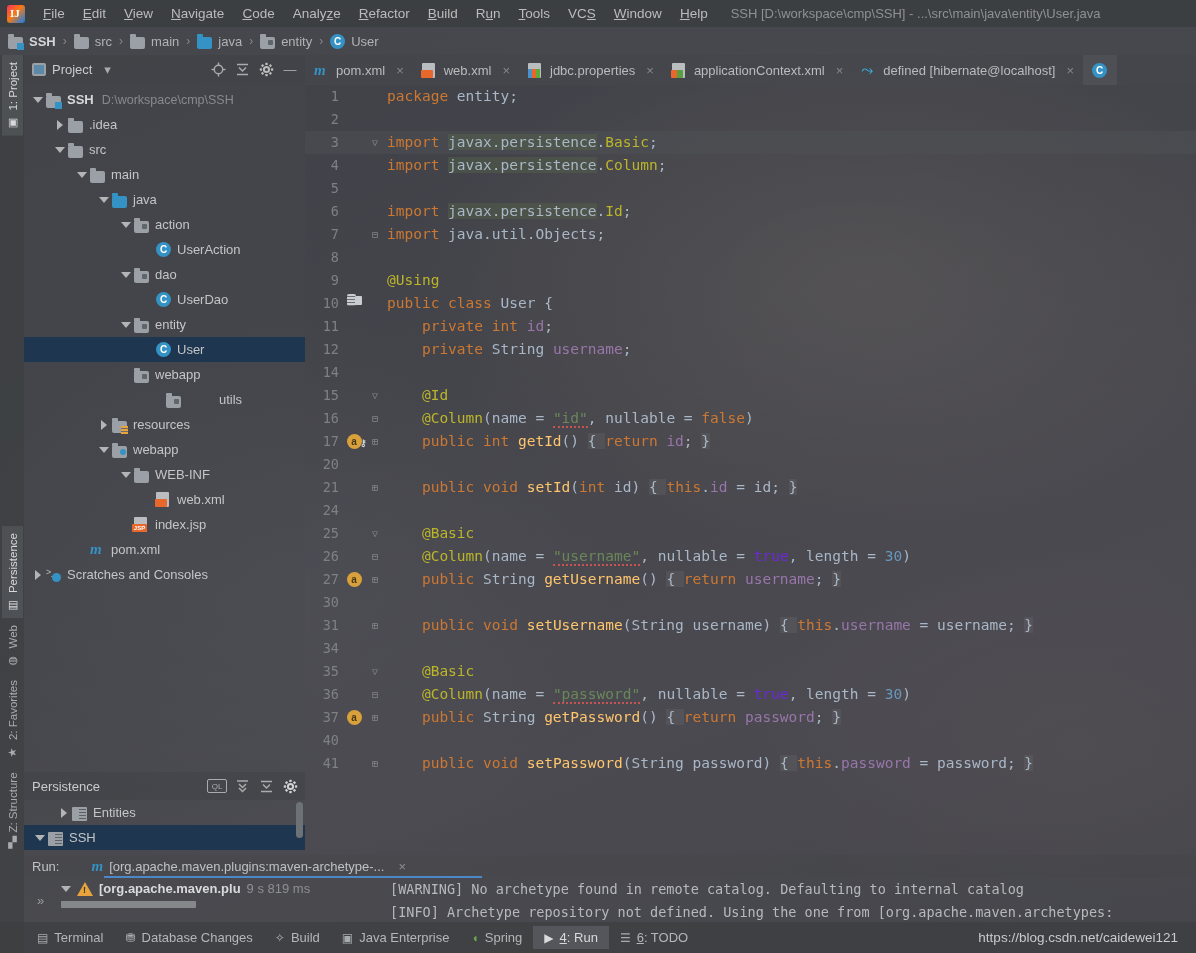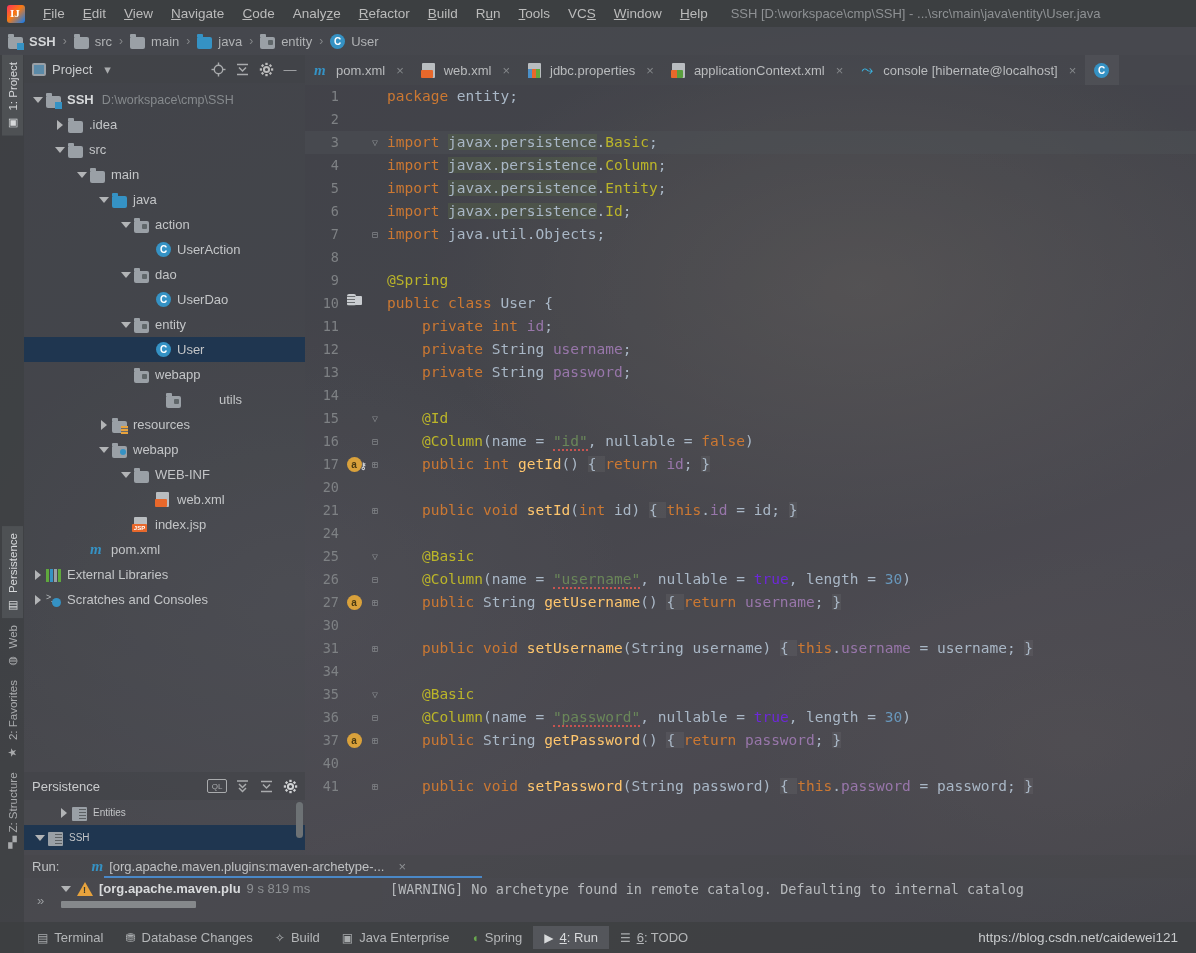--- a/index.html
+++ b/index.html
@@ -106,21 +106,21 @@
   .dbic{width:15px;height:14px;position:relative;top:1px;background:#9aa0a6;border-radius:1px;}
   .dbic:after{content:"";position:absolute;right:1px;top:2px;width:7px;height:10px;
     background:repeating-linear-gradient(#5c6063 0 1px,transparent 1px 3px);}
 
   
   .persist-panel{
     position:absolute; left:24px; top:772px; width:281px; height:83px;
     background:rgba(62,64,68,0.45); z-index:10;
   }
   .persist-rows{position:relative;}
-  .prow{height:25px;display:flex;align-items:center;padding-left:8px;white-space:nowrap;font-size:10px;}
+  .prow{height:25px;display:flex;align-items:center;padding-left:8px;white-space:nowrap;font-size:13px;}
   .prow.sel{background:#1f3650;}
   .pscroll{position:absolute;right:2px;top:2px;width:7px;height:36px;background:#6d7275;border-radius:4px;}
 
   
   .editor-wrap{position:absolute; left:305px; top:55px; right:0; bottom:98px; z-index:9; display:flex; flex-direction:column;}
   .tabbar{height:30px; display:flex; align-items:stretch; background:rgba(66,68,72,0.55); overflow:hidden;}
   .etab{display:flex;align-items:center;gap:6px;padding:0 9px;font-size:13px;color:#b9bbbd;white-space:nowrap;cursor:default;}
   .etab .x{color:#85888b;font-size:13px;margin-left:5px;}
   .etab.active{background:rgba(85,88,92,0.55);}
   .propic{width:13px;height:15px;background:#b9bdc0;position:relative;border-radius:1px;}
@@ -478,29 +478,20 @@
           <span class="ic" style="display: inline-flex; align-items: center;">
             <span class="mvn">m</span>
           </span>
           <span class="tlabel">pom.xml</span>
         </div>
         <div class="trow" style="padding-left: 6px;">
           <span class="tw">
             <span class="caret-r"></span>
           </span>
           <span class="ic" style="display: inline-flex; align-items: center;">
-            <span class="libic"></span>
-          </span>
-          <span class="tlabel">External Libraries</span>
-        </div>
-        <div class="trow" style="padding-left: 6px;">
-          <span class="tw">
-            <span class="caret-r"></span>
-          </span>
-          <span class="ic" style="display: inline-flex; align-items: center;">
             <span class="scrc"></span>
           </span>
           <span class="tlabel">Scratches and Consoles</span>
         </div>
       </div>
   </div>
 
   <div class="persist-panel">
     <div class="panel-head">
       <span class="panel-title">Persistence</span>
@@ -586,45 +577,44 @@
           <span class="ic" style="display: inline-flex; align-items: center;">
             <span class="xmlic greenbadge"></span>
           </span>
           <span>applicationContext.xml</span>
           <span class="x">×</span>
         </div>
         <div class="etab">
           <span class="ic" style="display: inline-flex; align-items: center;">
             <span class="conic">⤳</span>
           </span>
-          <span>console [hibernate@localhost]</span>
+          <span>defined [hibernate@localhost]</span>
           <span class="x">×</span>
         </div>
         <div class="etab active">
           <span class="ic" style="display: inline-flex; align-items: center;">
             <span class="cls">C</span>
           </span>
         </div>
       </div>
     <div class="code-area">
       <div class="gutter"></div>
       <div class="code-lines" id="code-lines">
           <div class="cl"><span class="ln">1</span><span class="gicon"></span><span class="fold-mark"></span><span class="ctext"><span class="kw">package </span><span class="plain">entity</span><span class="plain">;</span></span></div>
           <div class="cl"><span class="ln">2</span><span class="gicon"></span><span class="fold-mark"></span><span class="ctext"></span></div>
           <div class="cl hl"><span class="ln">3</span><span class="gicon"></span><span class="fold-mark">▽</span><span class="ctext"><span class="kw">import </span><span class="plain impr">javax.persistence</span><span class="plain">.</span><span class="ann">Basic</span><span class="plain">;</span></span></div>
           <div class="cl"><span class="ln">4</span><span class="gicon"></span><span class="fold-mark"></span><span class="ctext"><span class="kw">import </span><span class="plain impr">javax.persistence</span><span class="plain">.</span><span class="ann">Column</span><span class="plain">;</span></span></div>
-          <div class="cl"><span class="ln">5</span><span class="gicon"></span><span class="fold-mark"></span><span class="ctext"><span class="kw">import </span><span class="plain impr">javax.persistence</span><span class="plain">.</span><span class="ann">Entity</span><span class="plain">;</span></span></div>
+          <div class="cl"><span class="ln">5</span><span class="gicon"></span><span class="fold-mark"></span></div>
           <div class="cl"><span class="ln">6</span><span class="gicon"></span><span class="fold-mark"></span><span class="ctext"><span class="kw">import </span><span class="plain impr">javax.persistence</span><span class="plain">.</span><span class="ann">Id</span><span class="plain">;</span></span></div>
           <div class="cl"><span class="ln">7</span><span class="gicon"></span><span class="fold-mark">⊟</span><span class="ctext"><span class="kw">import </span><span class="plain">java.util.Objects</span><span class="plain">;</span></span></div>
           <div class="cl"><span class="ln">8</span><span class="gicon"></span><span class="fold-mark"></span><span class="ctext"></span></div>
-          <div class="cl"><span class="ln">9</span><span class="gicon"></span><span class="fold-mark"></span><span class="ctext"><span class="ann">@Spring</span></span></div>
+          <div class="cl"><span class="ln">9</span><span class="gicon"></span><span class="fold-mark"></span><span class="ctext"><span class="ann">@Using</span></span></div>
           <div class="cl"><span class="ln">10</span><span class="gicon"><span class="db-gutter"></span></span><span class="fold-mark"></span><span class="ctext"><span class="kw">public </span><span class="kw">class </span><span class="plain">User</span><span class="plain"> {</span></span></div>
           <div class="cl"><span class="ln">11</span><span class="gicon"></span><span class="fold-mark"></span><span class="ctext"><span class="plain">    </span><span class="kw">private </span><span class="kw">int </span><span class="fld">id</span><span class="plain">;</span></span></div>
           <div class="cl"><span class="ln">12</span><span class="gicon"></span><span class="fold-mark"></span><span class="ctext"><span class="plain">    </span><span class="kw">private </span><span class="plain">String </span><span class="fld">username</span><span class="plain">;</span></span></div>
-          <div class="cl"><span class="ln">13</span><span class="gicon"></span><span class="fold-mark"></span><span class="ctext"><span class="plain">    </span><span class="kw">private </span><span class="plain">String </span><span class="fld">password</span><span class="plain">;</span></span></div>
           <div class="cl"><span class="ln">14</span><span class="gicon"></span><span class="fold-mark"></span><span class="ctext"></span></div>
           <div class="cl"><span class="ln">15</span><span class="gicon"></span><span class="fold-mark">▽</span><span class="ctext"><span class="plain">    </span><span class="ann">@Id</span></span></div>
           <div class="cl"><span class="ln">16</span><span class="gicon"></span><span class="fold-mark">⊟</span><span class="ctext"><span class="plain">    </span><span class="ann">@Column</span><span class="plain">(</span><span class="plain">name</span><span class="plain"> = </span><span class="str squig">"id"</span><span class="plain">, </span><span class="plain">nullable</span><span class="plain"> = </span><span class="kw">false</span><span class="plain">)</span></span></div>
           <div class="cl"><span class="ln">17</span><span class="gicon"><span class="badge-a" style="position:relative;">a<span style="position:absolute;right:-5px;bottom:-2px;font-size:9px;color:#cfd2d4;">⚷</span></span></span><span class="fold-mark">⊞</span><span class="ctext"><span class="plain">    </span><span class="kw">public </span><span class="kw">int </span><span class="fn">getId</span><span class="plain">() </span><span class="plain braceghost">{ </span><span class="kw">return </span><span class="fld">id</span><span class="plain">; </span><span class="plain braceghost">}</span></span></div>
           <div class="cl"><span class="ln">20</span><span class="gicon"></span><span class="fold-mark"></span><span class="ctext"></span></div>
           <div class="cl"><span class="ln">21</span><span class="gicon"></span><span class="fold-mark">⊞</span><span class="ctext"><span class="plain">    </span><span class="kw">public </span><span class="kw">void </span><span class="fn">setId</span><span class="plain">(</span><span class="kw">int </span><span class="param">id</span><span class="plain">) </span><span class="plain braceghost">{ </span><span class="kw">this</span><span class="plain">.</span><span class="fld">id</span><span class="plain"> = </span><span class="param">id</span><span class="plain">; </span><span class="plain braceghost">}</span></span></div>
           <div class="cl"><span class="ln">24</span><span class="gicon"></span><span class="fold-mark"></span><span class="ctext"></span></div>
           <div class="cl"><span class="ln">25</span><span class="gicon"></span><span class="fold-mark">▽</span><span class="ctext"><span class="plain">    </span><span class="ann">@Basic</span></span></div>
           <div class="cl"><span class="ln">26</span><span class="gicon"></span><span class="fold-mark">⊟</span><span class="ctext"><span class="plain">    </span><span class="ann">@Column</span><span class="plain">(</span><span class="plain">name</span><span class="plain"> = </span><span class="str squig">"username"</span><span class="plain">, </span><span class="plain">nullable</span><span class="plain"> = </span><span class="dim">true</span><span class="plain">, </span><span class="plain">length</span><span class="plain"> = </span><span class="num">30</span><span class="plain">)</span></span></div>
           <div class="cl"><span class="ln">27</span><span class="gicon"><span class="badge-a">a</span></span><span class="fold-mark">⊞</span><span class="ctext"><span class="plain">    </span><span class="kw">public </span><span class="plain">String </span><span class="fn">getUsername</span><span class="plain">() </span><span class="plain braceghost">{ </span><span class="kw">return </span><span class="fld">username</span><span class="plain">; </span><span class="plain braceghost">}</span></span></div>
@@ -656,20 +646,21 @@
             <span class="caret-dn"></span>
             <span class="warn-tri"></span>
             <span style="font-weight:bold;color:#d8dadc;">[org.apache.maven.plu</span>
             <span style="color:#8d9093;">9 s 819 ms</span>
           </div>
           <div class="run-bar"></div>
         </div>
       </div>
       <div class="run-console">
         <div>[WARNING] No archetype found in remote catalog. Defaulting to internal catalog</div>
+        <div>[INFO] Archetype repository not defined. Using the one from [org.apache.maven.archetypes:</div>
       </div>
     </div>
   </div>
 
   <div class="statusbar">
     <div id="sb-items" style="display:flex;align-items:center;">
         <div class="sb-item">
           <span class="sb-ico">▤</span>
           <span>Terminal</span>
         </div>

